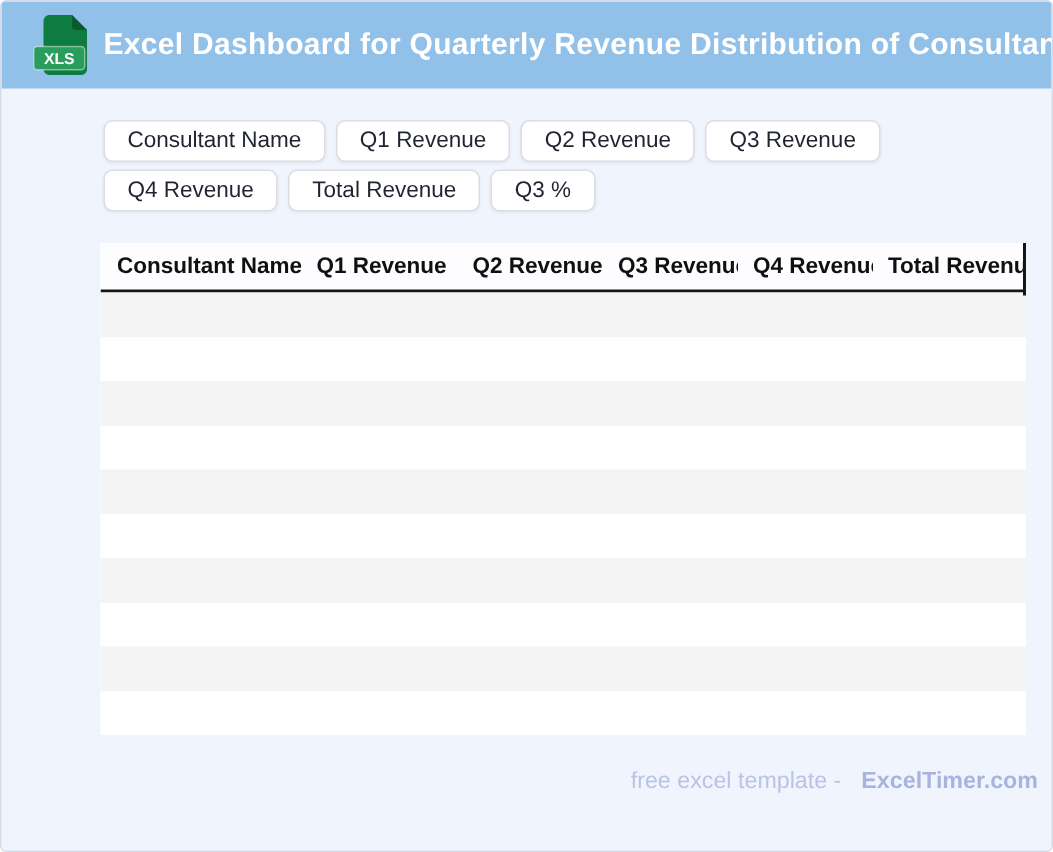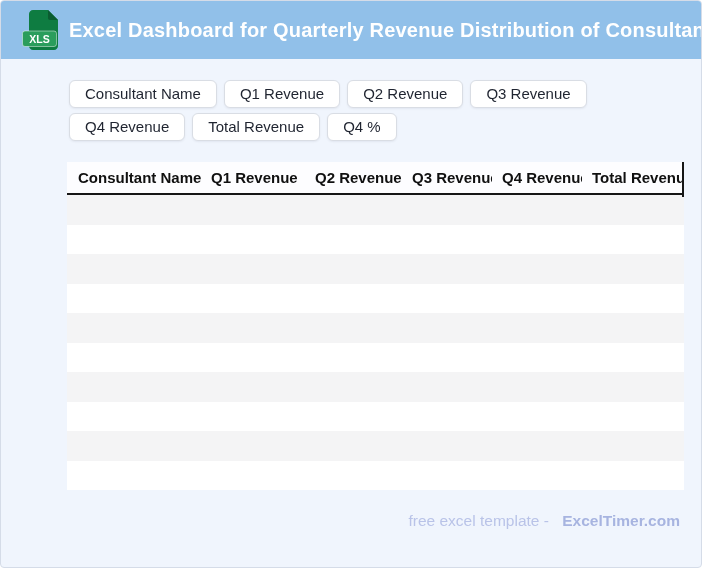--- a/index.html
+++ b/index.html
@@ -76,21 +76,21 @@
     position:absolute; top:0; right:0;
     width:2px; height:35px; background:#161616;
   }
   .tr{ height:29.5px; }
   .tr:nth-child(odd){ background:var(--stripe,#f4f4f5); }
   .tr:nth-child(even){ background:#ffffff; }
 
   
   .footer{
     margin-top:22px;
-    padding-right:21px;
+    padding-right:9px;
     text-align:right;
     font-size:15.5px;
   }
   .footer .credit{ color:#b9c3e8; font-weight:400; }
   .footer .brand{ color:#a7b4e0; font-weight:700; margin-left:9px; }
 </style>
 </head>
 <body>
 
 <div class="page" style="--header-bg: #91c0e9; --page-bg: #f0f5fd; --stripe: #f4f4f5;">
@@ -105,21 +105,21 @@
     <h1>Excel Dashboard for Quarterly Revenue Distribution of Consultants</h1>
   </header>
 
   <div class="chips" id="chips">
       <div class="chip">Consultant Name</div>
       <div class="chip">Q1 Revenue</div>
       <div class="chip">Q2 Revenue</div>
       <div class="chip">Q3 Revenue</div>
       <div class="chip">Q4 Revenue</div>
       <div class="chip">Total Revenue</div>
-      <div class="chip">Q4 %</div>
+      <div class="chip">Q3 %</div>
     </div>
 
   <div class="table">
     <div class="thead" id="thead">
         <div class="th">Consultant Name</div>
         <div class="th">Q1 Revenue</div>
         <div class="th">Q2 Revenue</div>
         <div class="th">Q3 Revenue</div>
         <div class="th">Q4 Revenue</div>
         <div class="th">Total Revenue</div>

